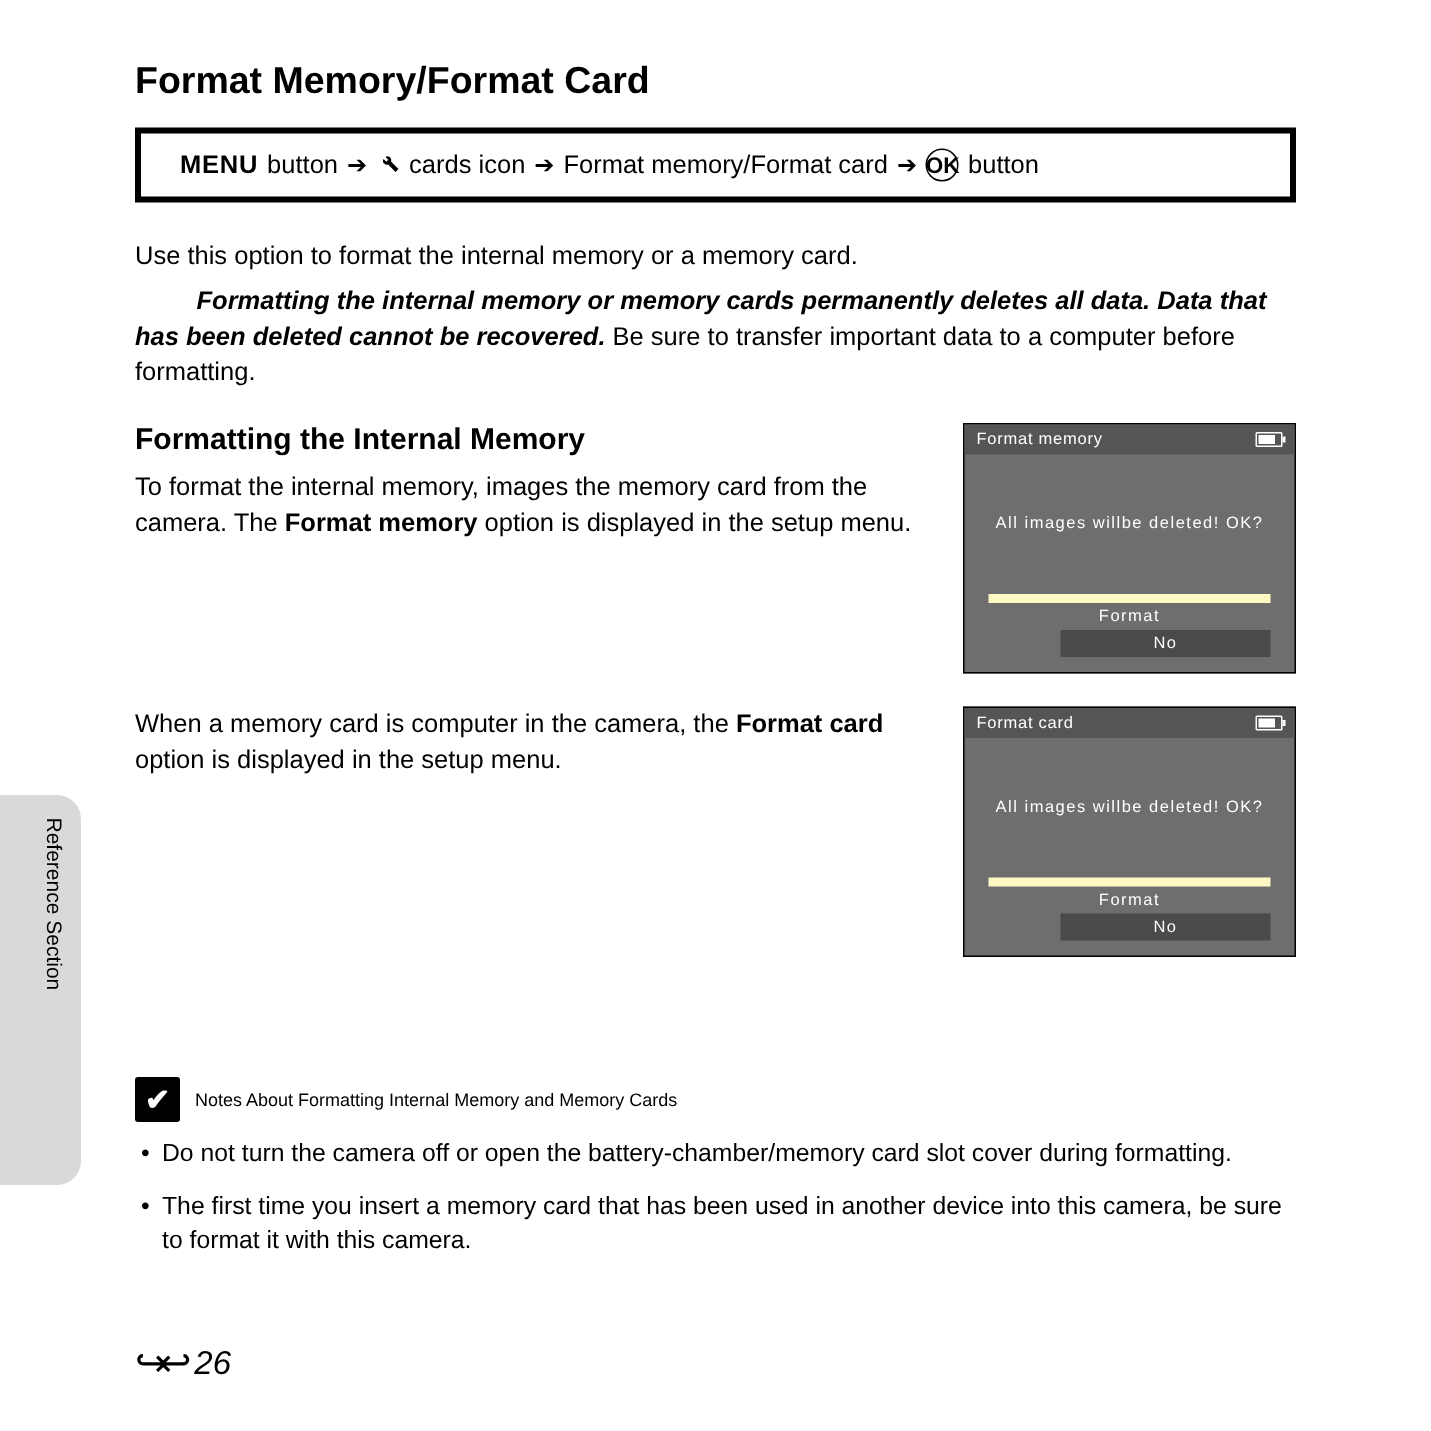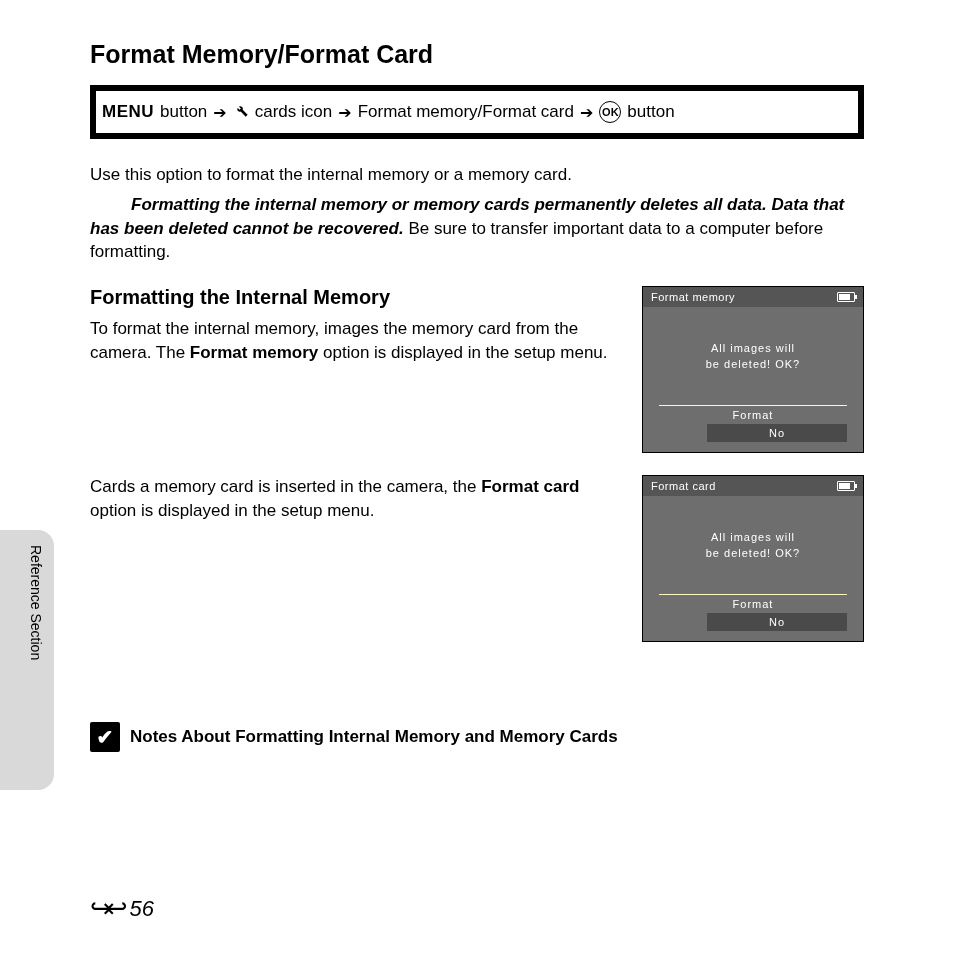--- a/index.html
+++ b/index.html
@@ -11,38 +11,38 @@
     color: #000;
     position: relative;
     padding: 40px 90px 40px 90px;
   }
   h1.page-title {
     font-size: 25px;
     font-weight: 700;
     margin-bottom: 16px;
   }
   .nav-box {
-    border: 6px solid #000000;
-    padding: 10px 6px;
+    border: 4px solid #000000;
+    padding: 10px 26px;
     font-size: 17px;
     display: flex;
     align-items: center;
     gap: 6px;
     margin-bottom: 24px;
   }
   .arrow { font-size: 16px; }
   .menu-label { font-family: Arial Narrow, Arial, sans-serif; font-weight:700; letter-spacing:0.5px; }
   .ok-btn {
     display: inline-flex;
     align-items: center;
     justify-content: center;
     width: 22px; height: 22px;
     border: 1.5px solid #000;
     border-radius: 50%;
-    font-size: 11px;
+    font-size: 15px;
     font-weight: 700;
   }
   .wrench-icon svg { width: 16px; height: 16px; }
   p.body { font-size: 17px; line-height: 1.4; margin-bottom: 6px; }
   p.warn { font-size: 17px; line-height: 1.4; }
   p.warn em.bold { font-weight:700; font-style: italic; margin-left: 41px; }
   .section { margin-top: 22px; display:flex; gap:16px; }
   .section .text { flex:1; }
   h2.sub { font-size: 20px; font-weight:700; margin-bottom:8px; }
   .section .text p { font-size:17px; line-height:1.4; }
@@ -78,29 +78,29 @@
     content:"";
     position:absolute;
     right:-3px; top:2px;
     width:2px; height:4px;
     background:#fff;
   }
   .batt-icon .fill { position:absolute; left:1px; top:1px; bottom:1px; width:70%; background:#fff;}
   .lcd-body {
     flex:1;
     display:flex;
-    flex-direction:column;
+    flex-direction:row;
     align-items:center;
     justify-content:center;
     text-align:right;
     letter-spacing:1px;
     line-height:1.5;
   }
   .lcd-options {
-    border-top:1px solid #fef9c3;
+    border-top:6px solid #fef9c3;
     margin: 0 16px 10px 16px;
   }
   .lcd-opt { text-align:center; letter-spacing:1px; padding:3px 0; font-size:11px;}
   .lcd-opt.selected { background:#4a4a4a;margin-left:48px; }
 
   .sidebar-tab {
     position:absolute;
     left:0;
     top:530px;
     width:54px;
@@ -124,21 +124,21 @@
     width:30px; height:30px;
     background:#000;
     color:#fff;
     display:inline-flex;
     align-items:center;
     justify-content:center;
     font-size:20px;
     font-weight:700;
     border-radius:2px;
   }
-  .notes-title { font-size:17px; font-weight:700; }
+  .notes-title { font-size:12px; font-weight:400; }
   ul.notes { list-style:none; padding-left:4px; }
   ul.notes li { font-size:16.5px; line-height:1.4; margin-bottom:12px; padding-left:14px; position:relative;}
   ul.notes li::before { content:"•"; position:absolute; left:0; top:0;}
 
   .page-num {
     position:absolute;
     left:90px;
     bottom:30px;
     font-size:22px;
     font-style:italic;
@@ -199,21 +199,21 @@
     <div class="lcd-options">
       <div class="lcd-opt">Format</div>
       <div class="lcd-opt selected">No</div>
     </div>
   </div>
 </div>
 
 <div class="section">
   <div class="text">
     <p>
-      <span>Cards a memory card is inserted in the camera, the </span><span class="bold">Format card</span><span> option is displayed in the setup menu.</span>
+      <span>When a memory card is computer in the camera, the </span><span class="bold">Format card</span><span> option is displayed in the setup menu.</span>
     </p>
   </div>
   <div class="lcd">
     <div class="lcd-header">
       <span>Format card</span>
       <span class="batt-icon">
           <span class="fill"></span>
         </span>
     </div>
     <div class="lcd-body">
@@ -225,18 +225,22 @@
       <div class="lcd-opt selected">No</div>
     </div>
   </div>
 </div>
 
 <div class="notes-block">
   <div class="notes-header">
     <span class="check-badge">✔</span>
     <span class="notes-title">Notes About Formatting Internal Memory and Memory Cards</span>
   </div>
+  <ul class="notes">
+    <li>Do not turn the camera off or open the battery-chamber/memory card slot cover during formatting.</li>
+    <li>The first time you insert a memory card that has been used in another device into this camera, be sure to format it with this camera.</li>
+  </ul>
 </div>
 
 <div class="page-num">
   <span class="link-icon">↪↩</span>
-  <span>56</span>
+  <span>26</span>
 </div>
 
 </body></html>

